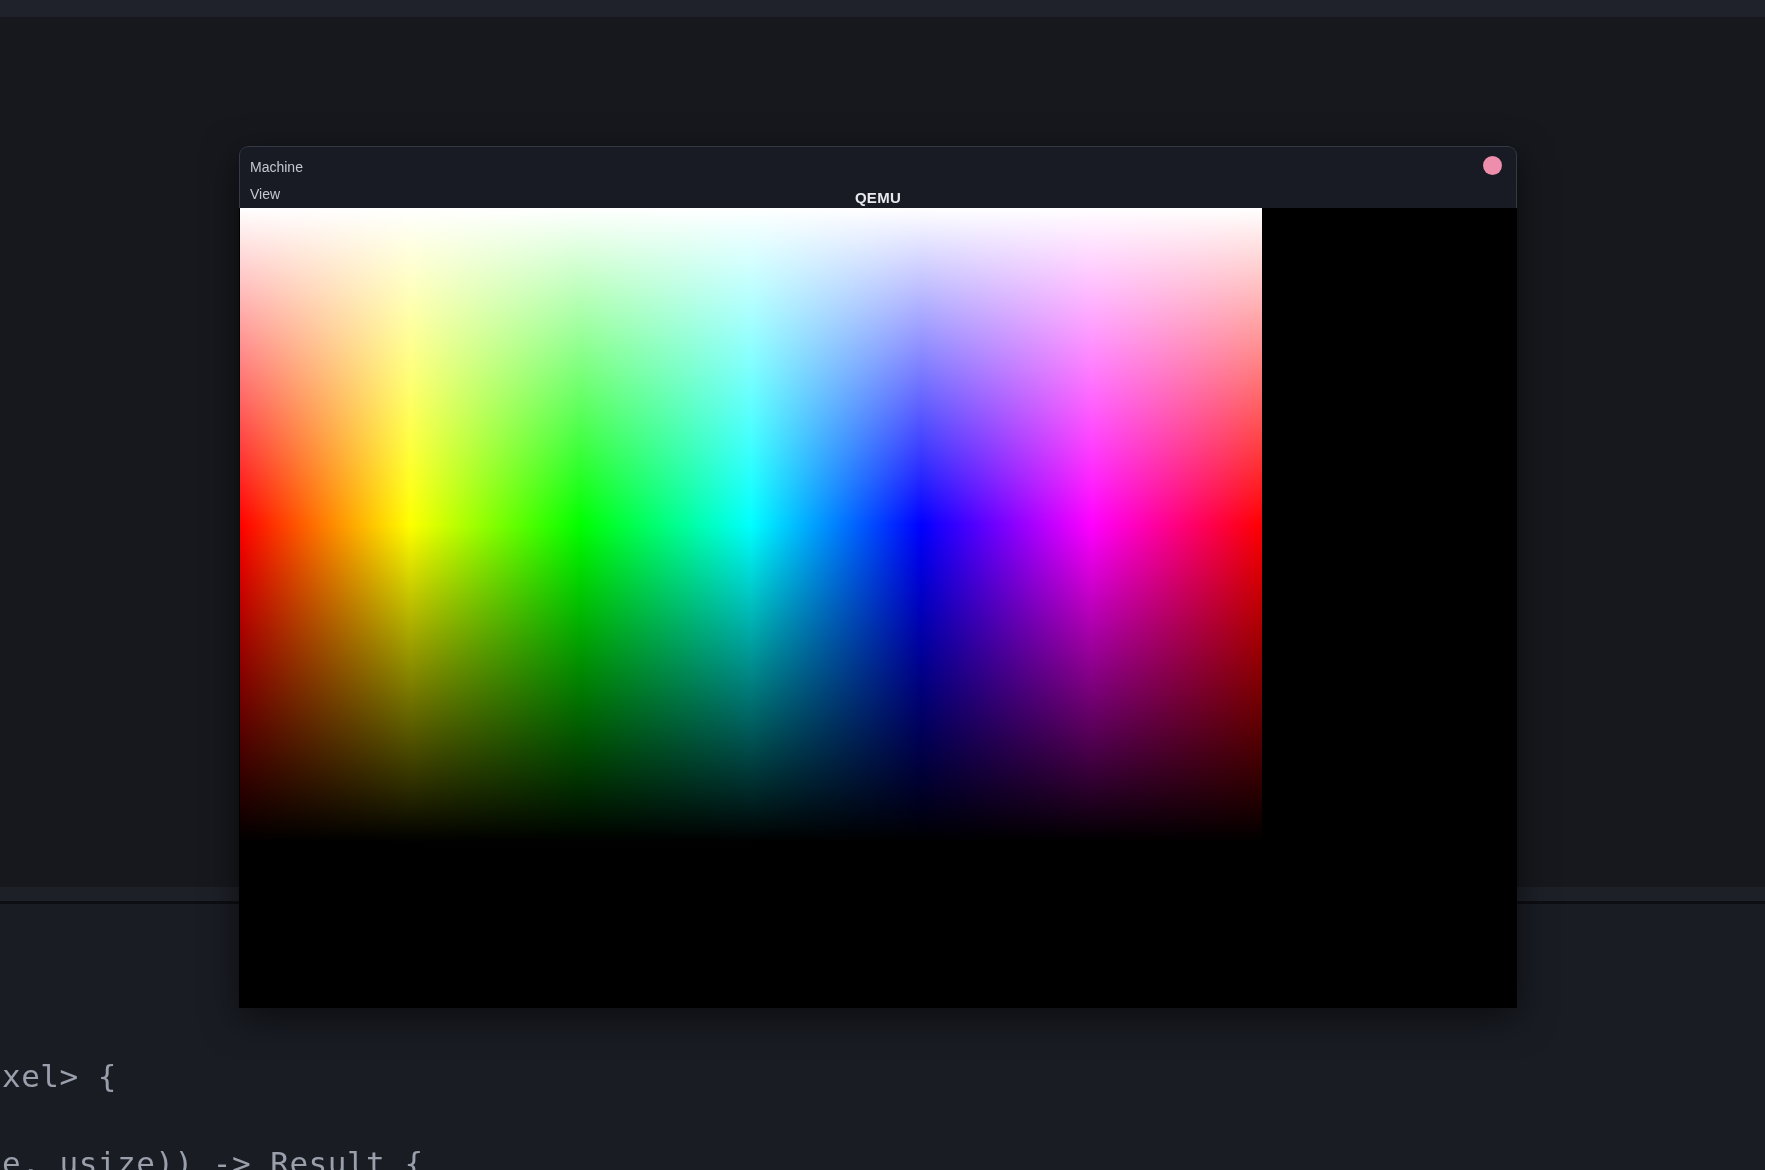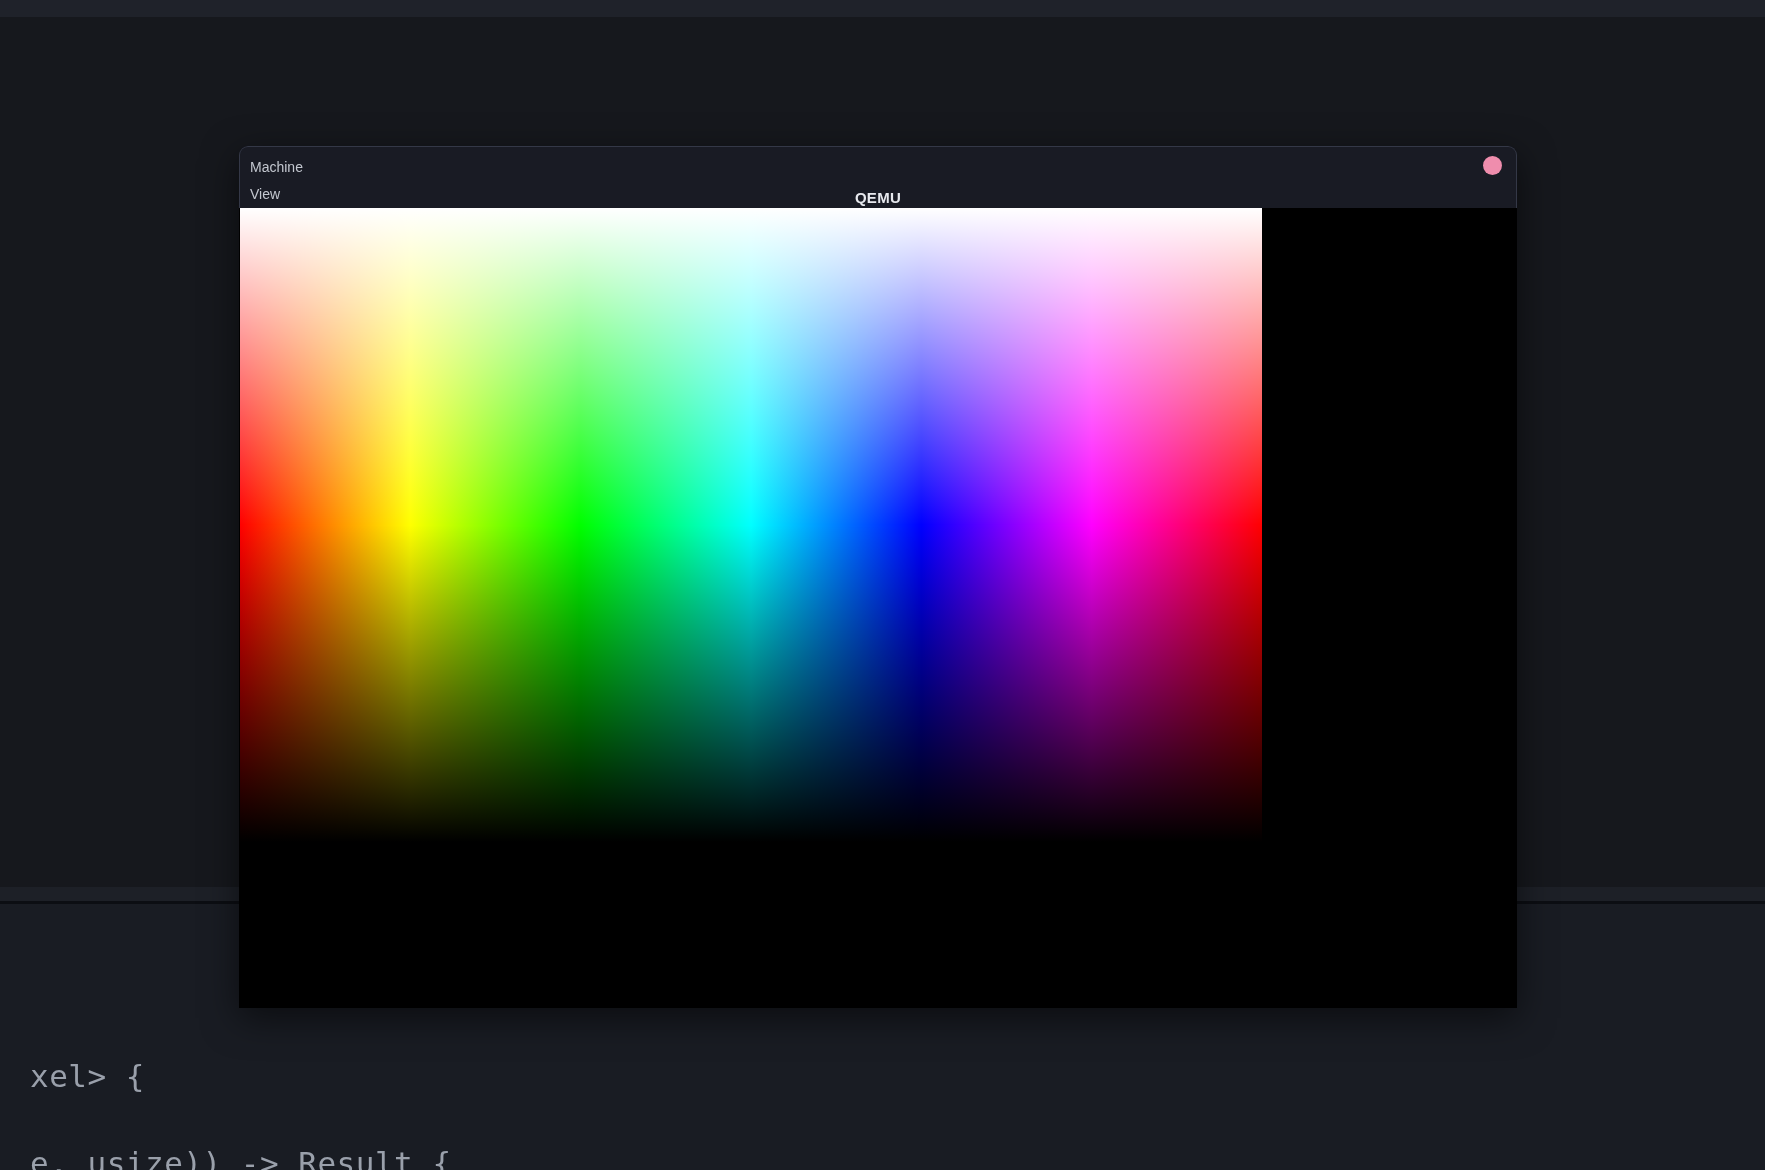--- a/index.html
+++ b/index.html
@@ -36,21 +36,20 @@
   }
   .code-line {
     position: absolute;
     left: 2px;
     font-family: "DejaVu Sans Mono", monospace;
     font-size: 31px;
     line-height: 40px;
     color: #9aa0ab;
     white-space: pre;
     letter-spacing: 0.5px;
-    margin-left: 28px;
   }
   .code-line-1 { top: 1056px; }
   .code-line-2 { top: 1143px; }
 
   
   .qemu-window {
     position: absolute;
     left: 239px; top: 146px;
     width: 1278px; height: 862px;
     background: #000000;

